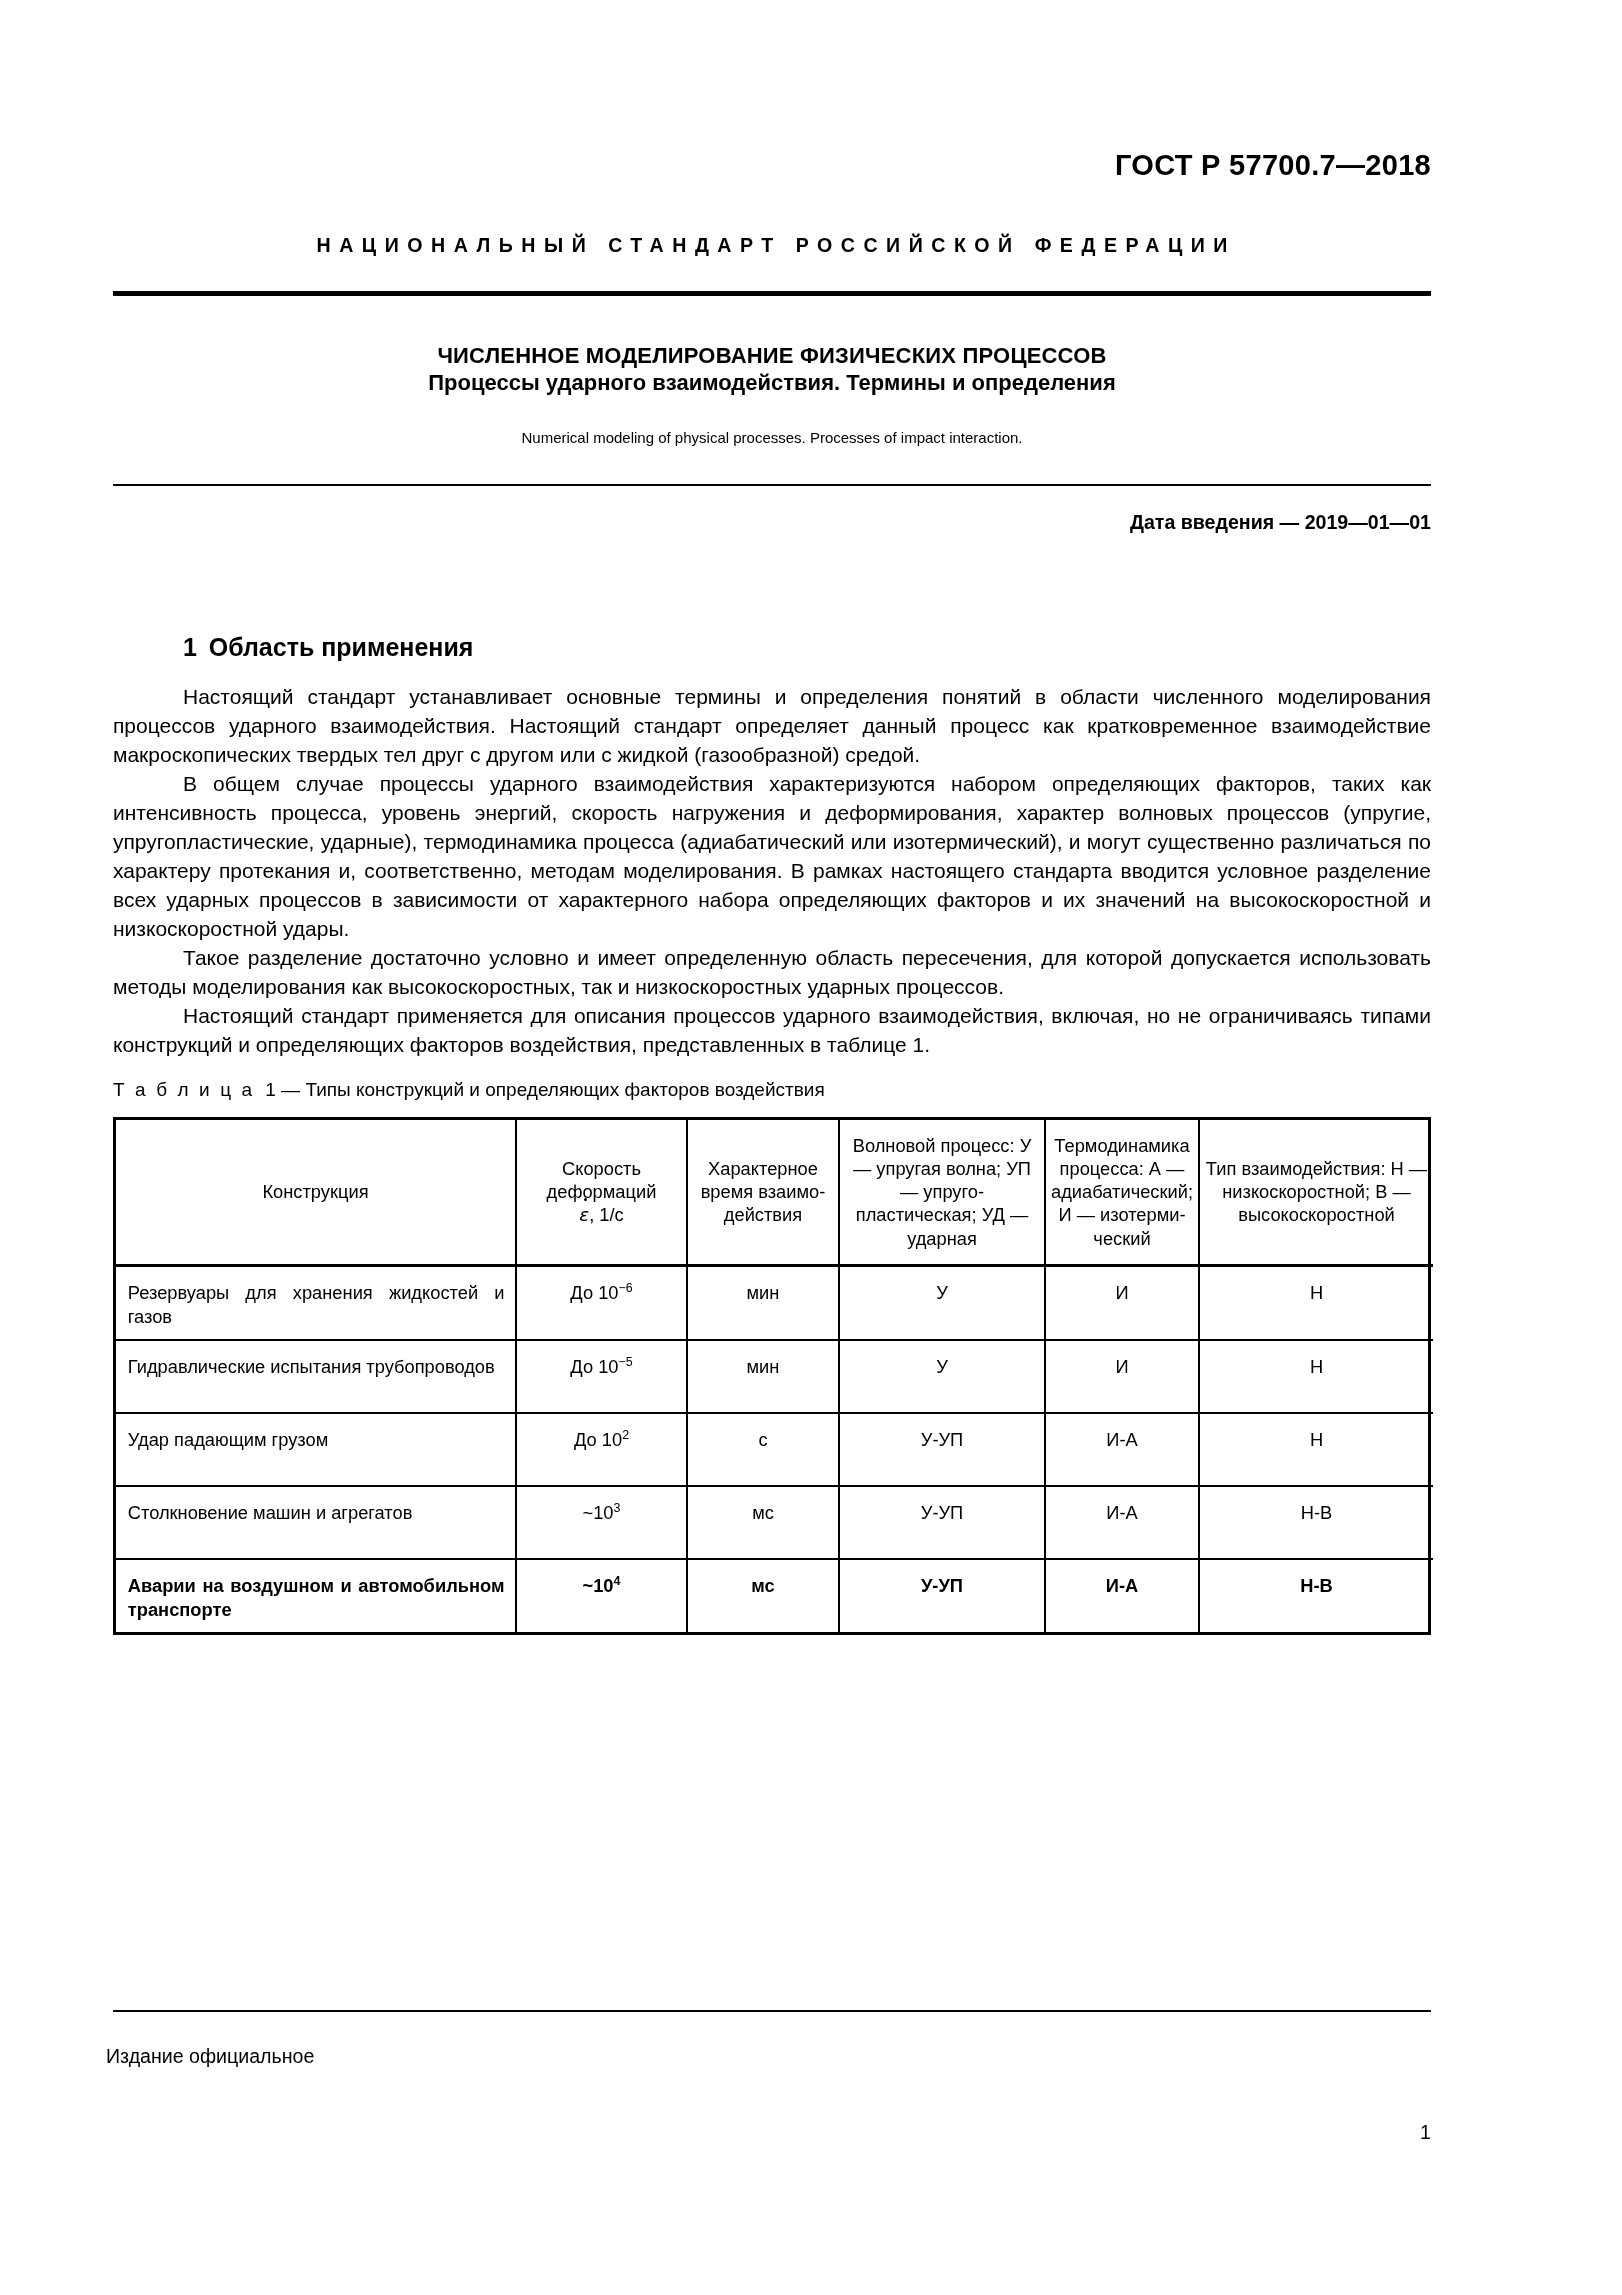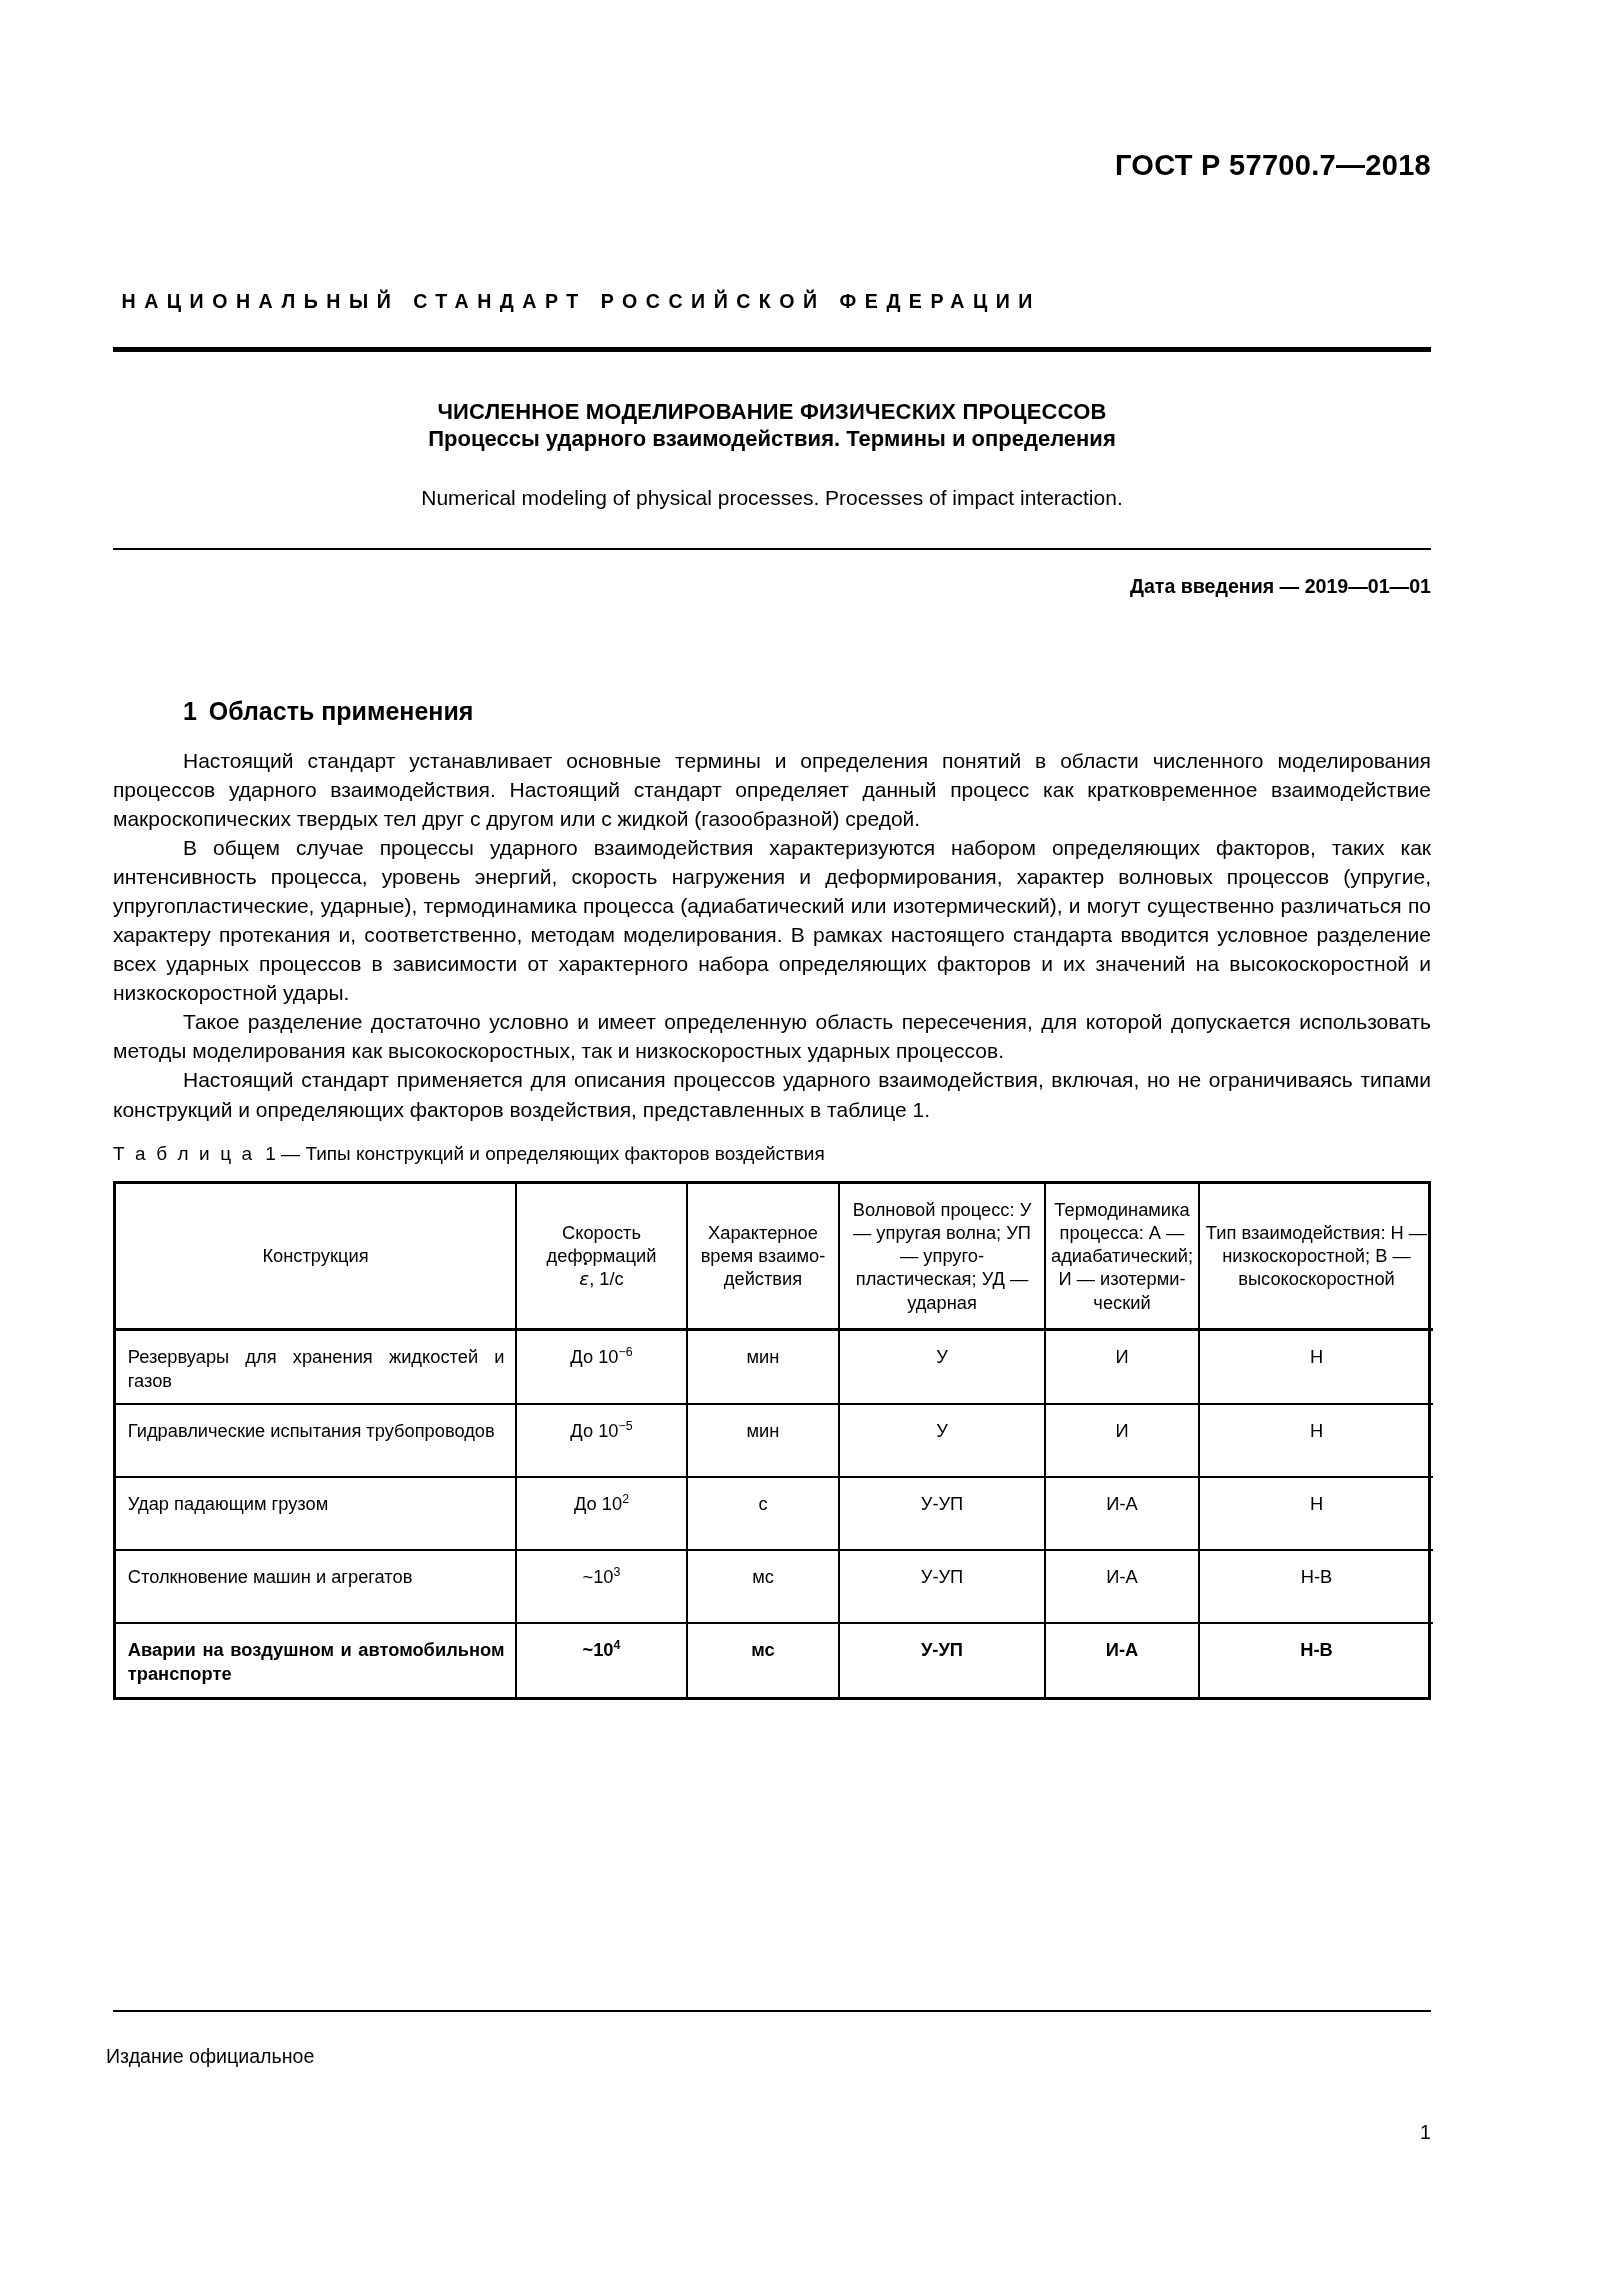--- a/index.html
+++ b/index.html
@@ -29,24 +29,24 @@
   
   .gost-number {
     text-align: right;
     font-size: 29px;
     font-weight: bold;
     letter-spacing: 0.3px;
     margin-top: 151px;
     line-height: 1;
   }
   .national-standard {
-    margin-top: 112px;
+    margin-top: 56px;
     font-size: 19.6px;
     font-weight: bold;
-    text-align: left;
+    text-align: center;
     letter-spacing: 8.5px;
     padding-left: 8.5px;
     line-height: 1;
   }
   .rule {
     border: none;
     border-top: 5.9px solid #000;
     margin: 0;
     padding: 0;
     height: 0;
@@ -73,21 +73,21 @@
     font-weight: bold;
     line-height: 1.25;
     letter-spacing: 0.2px;
   }
   .title-sub {
     font-size: 22px;
     font-weight: bold;
     line-height: 1.25;
   }
   .title-en {
-    font-size: 21px;
+    font-size: 15px;
     font-weight: normal;
     margin-top: 31px;
     line-height: 1.35;
   }
   .rule-after-title { margin-top: 36px; }
 
   .intro-date {
     text-align: right;
     font-size: 19.6px;
     font-weight: bold;

